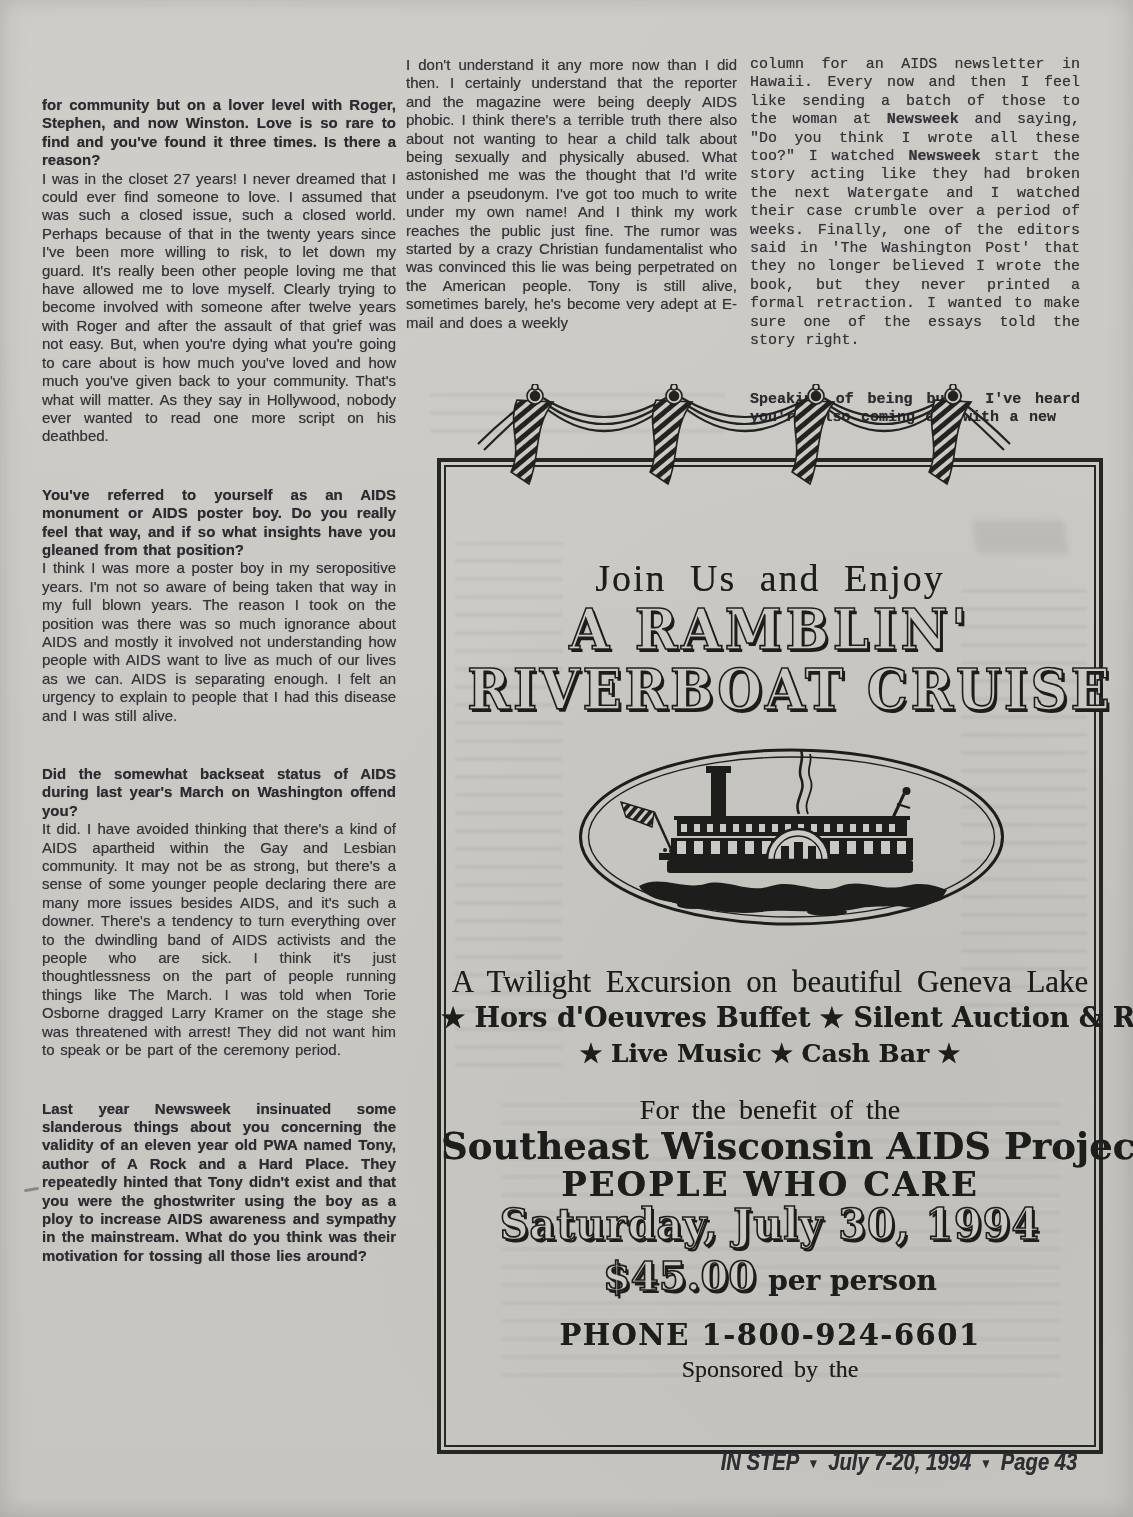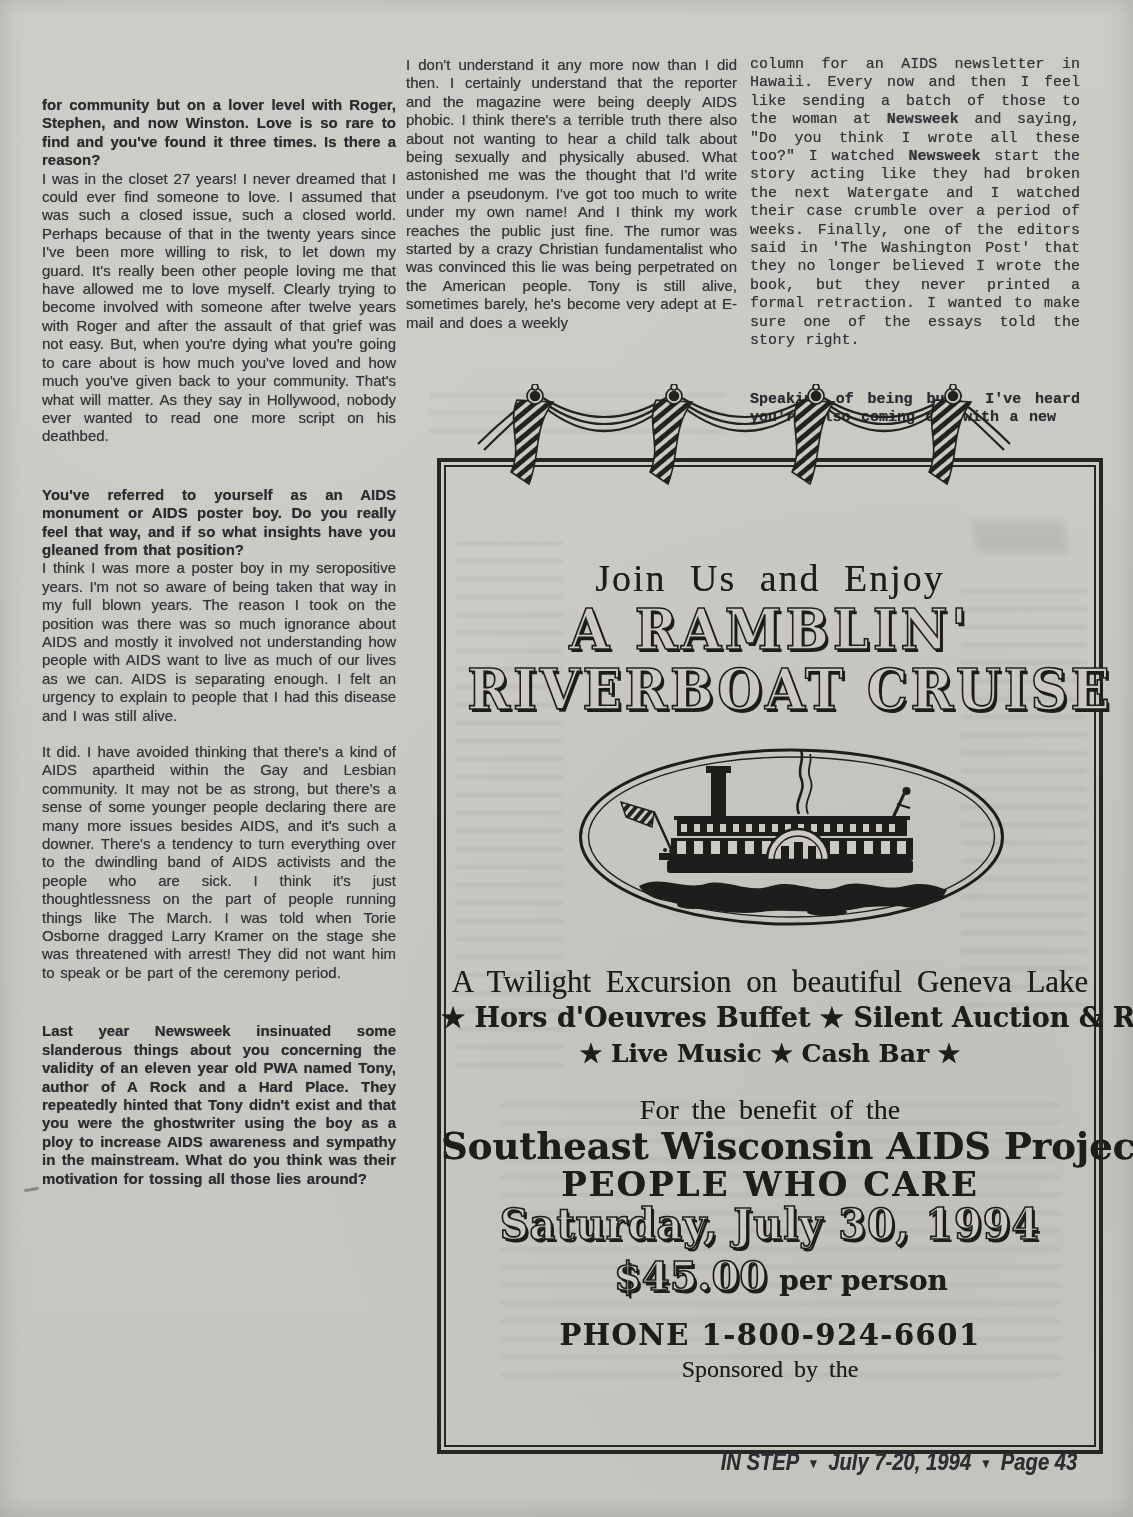--- a/index.html
+++ b/index.html
@@ -51,21 +51,21 @@
   .ad-title1{top:134px;font-size:56px;letter-spacing:4px;transform:scaleX(.92);}
   .ad-title2{top:194px;font-size:56px;letter-spacing:3px;transform:scaleX(.92);}
   .ad-oval{position:absolute;left:134px;top:284px;width:433px;height:182px;}
   .ad-subtitle{top:502px;font-size:31px;word-spacing:7px;}
   .ad-feat1{top:540px;font-size:27px;font-weight:700;}
   .ad-feat2{top:577px;font-size:25px;font-weight:700;}
   .ad-benefit{top:632px;font-size:28px;word-spacing:6px;text-align:center;}
   .ad-org{top:662px;font-size:37px;font-weight:700;}
   .ad-org2{top:702px;font-size:34px;font-weight:700;letter-spacing:2px;}
   .ad-date{top:738px;font-size:42px;letter-spacing:1px;transform:scaleX(.95);}
-  .ad-price{top:790px;font-size:40px;padding-left:11px;}
+  .ad-price{top:790px;font-size:40px;}
   .ad-price .unit{
     font-family:"DejaVu Serif",serif;font-weight:700;font-size:28px;
     color:#1d1d1c;-webkit-text-stroke:0 transparent;text-shadow:0 0 .5px rgba(29,29,28,.6);
     margin-left:12px;
   }
   .ad-phone{top:856px;font-size:29px;font-weight:700;letter-spacing:1.5px;}
   .ad-sp-intro{top:894px;font-size:24px;word-spacing:5px;}
   .ad-sp-name{top:921px;font-size:27px;word-spacing:5px;}
   
   .bunting{position:absolute;left:414px;top:384px;width:667px;height:122px;z-index:5;}
@@ -95,20 +95,21 @@
 </head>
 <body>
 
 <div class="page">
 
   <div class="column col-0">
       <div class="para q"><span class="b">for community but on a lover level with Roger, Stephen, and now Winston. Love is so rare to find and you've found it three times. Is there a reason?</span></div>
       <div class="para a"><span>I was in the closet 27 years! I never dreamed that I could ever find someone to love. I assumed that was such a closed issue, such a closed world. Perhaps because of that in the twenty years since I've been more willing to risk, to let down my guard. It's really been other people loving me that have allowed me to love myself. Clearly trying to become involved with someone after twelve years with Roger and after the assault of that grief was not easy. But, when you're dying what you're going to care about is how much you've loved and how much you've given back to your community. That's what will matter. As they say in Hollywood, nobody ever wanted to read one more script on his deathbed.</span></div>
       <div class="para q"><span class="b">You've referred to yourself as an AIDS monument or AIDS poster boy. Do you really feel that way, and if so what insights have you gleaned from that position?</span></div>
       <div class="para a"><span>I think I was more a poster boy in my seropositive years. I'm not so aware of being taken that way in my full blown years. The reason I took on the position was there was so much ignorance about AIDS and mostly it involved not understanding how people with AIDS want to live as much of our lives as we can. AIDS is separating enough. I felt an urgency to explain to people that I had this disease and I was still alive.</span></div>
+      <div class="para q"><span class="b">Did the somewhat backseat status of AIDS during last year's March on Washington offend you?</span></div>
       <div class="para a"><span>It did. I have avoided thinking that there's a kind of AIDS apartheid within the Gay and Lesbian community. It may not be as strong, but there's a sense of some younger people declaring there are many more issues besides AIDS, and it's such a downer. There's a tendency to turn everything over to the dwindling band of AIDS activists and the people who are sick. I think it's just thoughtlessness on the part of people running things like The March. I was told when Torie Osborne dragged Larry Kramer on the stage she was threatened with arrest! They did not want him to speak or be part of the ceremony period.</span></div>
       <div class="para q"><span class="b">Last year Newsweek insinuated some slanderous things about you concerning the validity of an eleven year old PWA named Tony, author of A Rock and a Hard Place. They repeatedly hinted that Tony didn't exist and that you were the ghostwriter using the boy as a ploy to increase AIDS awareness and sympathy in the mainstream. What do you think was their motivation for tossing all those lies around?</span></div>
     </div>
   <div class="column col-1">
       <div class="para a"><span>I don't understand it any more now than I did then. I certainly understand that the reporter and the magazine were being deeply AIDS phobic. I think there's a terrible truth there also about not wanting to hear a child talk about being sexually and physically abused. What astonished me was the thought that I'd write under a pseudonym. I've got too much to write under my own name! And I think my work reaches the public just fine. The rumor was started by a crazy Christian fundamentalist who was convinced this lie was being perpetrated on the American people. Tony is still alive, sometimes barely, he's become very adept at E-mail and does a weekly</span></div>
     </div>
   <div class="column col-2">
       <div class="para a"><span>column for an AIDS newsletter in Hawaii. Every now and then I feel like sending a batch of those to the woman at </span><span class="b">Newsweek</span><span> and saying, "Do you think I wrote all these too?" I watched </span><span class="b">Newsweek</span><span> start the story acting like they had broken the next Watergate and I watched their case crumble over a period of weeks. Finally, one of the editors said in 'The Washington Post' that they no longer believed I wrote the book, but they never printed a formal retraction. I wanted to make sure one of the essays told the story right.</span></div>
       <div class="para q"><span class="b">Speaking of being busy, I've heard you're also coming out with a new</span></div>
     </div>

